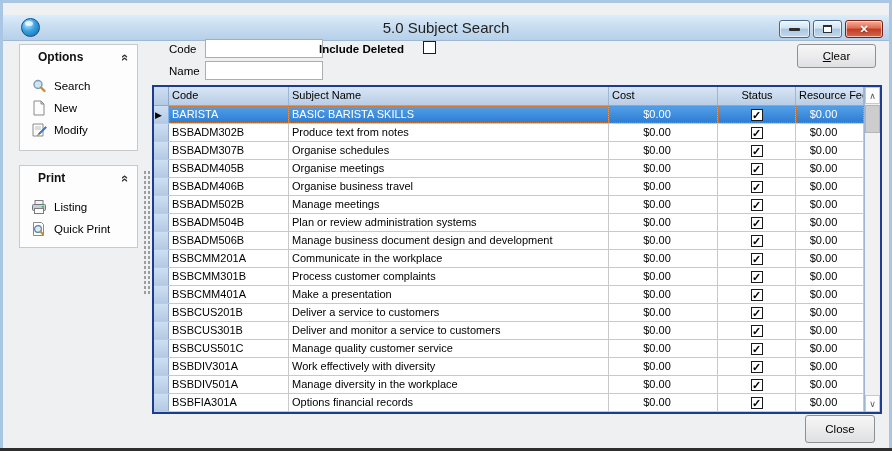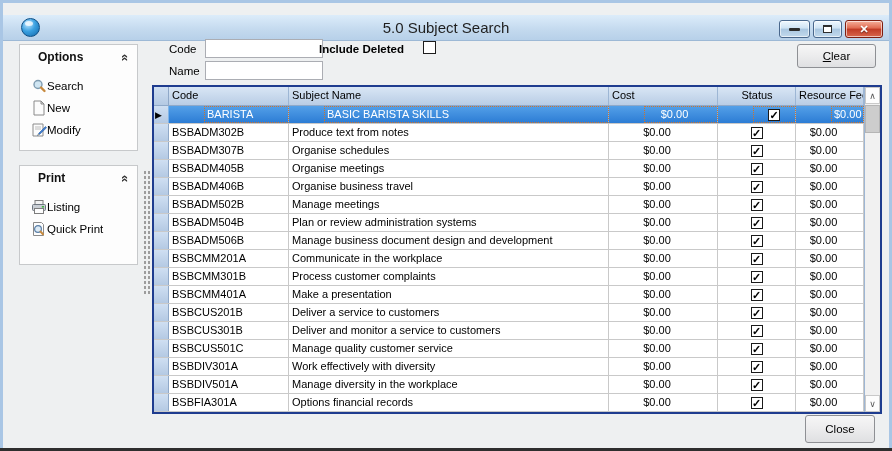--- a/index.html
+++ b/index.html
@@ -51,31 +51,31 @@
   .glyph-min{ width:11px; height:3px; background:#2d2d2d; border-radius:1px; }
   .glyph-max{ width:9px; height:8px; border:1px solid #2d2d2d; border-top-width:2px; background:#fff; }
   .glyph-close{ color:#fff; font-size:11px; font-weight:bold; line-height:1; text-shadow:0 1px 1px rgba(0,0,0,.45); }
 
   
   .panel{
     position:absolute; left:16px; width:119px;
     background:#fdfdfd; border:1px solid #c7c9cb;
   }
   .panel.options{ top:41px; height:107px; }
-  .panel.print{ top:162px; height:100px; }
+  .panel.print{ top:162px; height:83px; }
   .panel-header{
     height:24px; display:flex; align-items:center; padding:0 8px 0 18px;
     font-weight:bold; font-size:12px; color:#111; cursor:pointer;text-align:center;
   }
   .panel-header .chevron{
     margin-left:auto; display:inline-block; transform:rotate(90deg);
     font-size:13px; color:#333; font-weight:bold;
   }
   .panel-items{ padding:6px 0 0 11px; }
-  .panel-item{ display:flex; align-items:center; height:22px; cursor:pointer; font-size:11.5px; color:#000; }
+  .panel-item{ display:flex; align-items:center; gap:7px; height:22px; cursor:pointer; font-size:11.5px; color:#000; }
   .panel-item svg{ flex:0 0 auto; }
 
   
   .form-label{ position:absolute; font-size:11.5px; color:#000; }
   .text-input{
     position:absolute; width:118px; height:19px; border:1px solid #abadb3;
     background:#fff; font-size:11px; padding:0 3px; font-family:"Liberation Sans",sans-serif;
   }
   .checkbox{
     position:absolute; width:13px; height:13px; background:#fff; border:1px solid #1d1d1d;
@@ -129,21 +129,21 @@
   }
   .cell.num{ text-align:center; padding-right:15px; }
   .cell.center{ display:flex; align-items:center; justify-content:center; padding-top:1px; }
   .cb{
     width:12px; height:12px; background:#fff; border:1px solid #1a1a1a;
     font-size:11px; line-height:10px; text-align:center; color:#000; font-weight:bold;
   }
   .pointer{ font-size:9px; color:#000; line-height:1; }
   .grid-row.selected{ background:linear-gradient(#54a0e8,#2c7cd4); }
   .grid-row.selected .cell{ color:#fff; border-right-color:#7fb4e8; }
-  .grid-row.selected .cell:not(.selector){ outline:1px dotted #d0742c; outline-offset:-1px;margin-left:35px; }
+  .grid-row.selected .cell:not(.selector){ outline:1px dotted #d0742c; outline-offset:-1px; }
   .grid-row.selected .cell.selector{ background:linear-gradient(#cfdff2,#b4c9e3); }
 
   
   .vscroll{
     width:16px; background:#f1f1f1; border-left:1px solid #9db6d4;
     display:flex; flex-direction:column;
   }
   .scroll-btn{
     height:17px; background:#fdfdfd; border:1px solid #c9c9c9;
     display:flex; align-items:center; justify-content:center;

